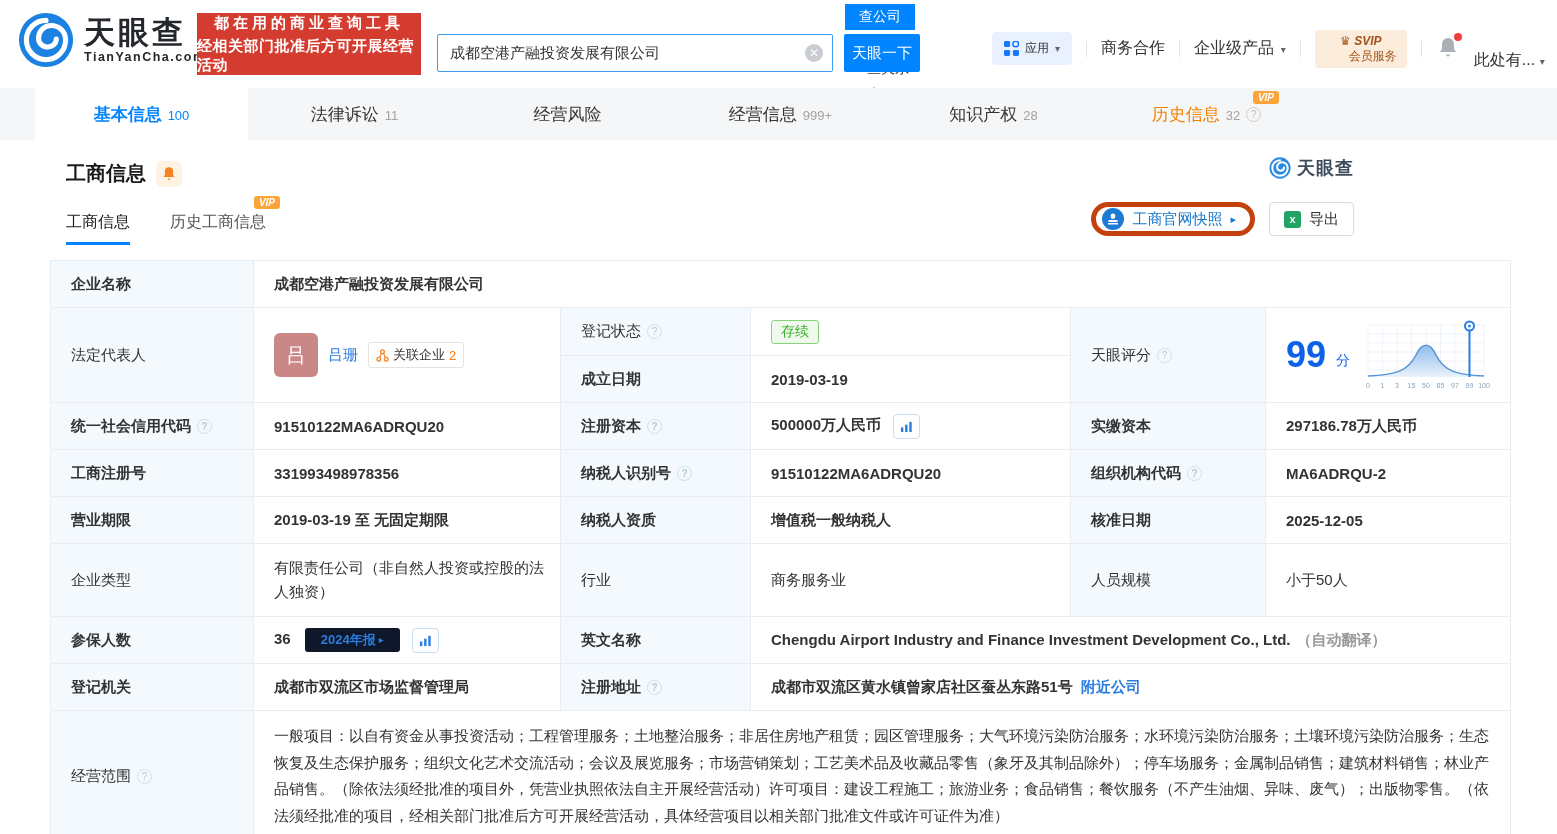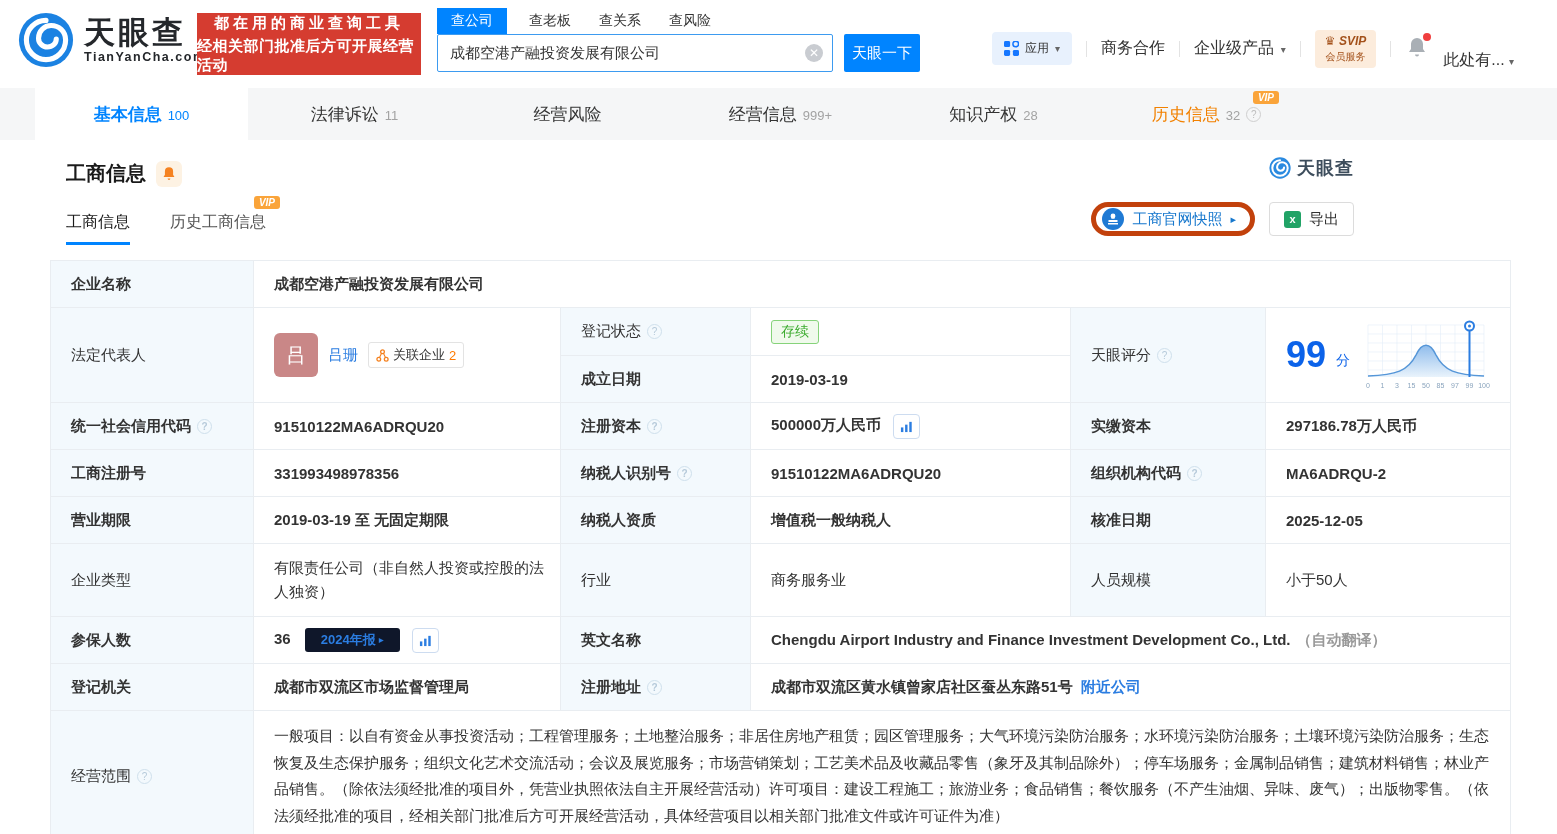--- a/index.html
+++ b/index.html
@@ -12,39 +12,39 @@
   .logo-wrap { position:absolute; left:18px; top:12px; display:flex; align-items:center; gap:10px; }
   .logo-icon svg { display:block; }
   .logo-text .cn { font-size:31px; font-weight:900; color:#24272b; letter-spacing:3px; line-height:34px; }
   .logo-text .en { font-size:12.5px; font-weight:bold; color:#24272b; letter-spacing:1.5px; }
   .slogan { position:absolute; left:197px; top:13px; width:224px; height:62px; background:#d53c30;
             color:#fff; display:flex; flex-direction:column; justify-content:center; align-items:center; gap:4px; }
   .slogan .l1 { font-size:15px; font-weight:bold; letter-spacing:4px; }
   .slogan .l2 { font-size:15px; font-weight:bold; letter-spacing:0.5px; }
 
   .search-area { position:absolute; left:437px; top:4px; width:500px; }
-  .stabs { display:flex; align-items:flex-end; height:30px; }
+  .stabs { display:flex; align-items:flex-end; height:30px;flex-direction:column; }
   .stab { font-size:14px; color:#333; margin-right:28px; padding:4px 0; cursor:pointer; }
   .stab.active { background:#0084ff; color:#fff; padding:4px 14px; margin-right:22px; }
   .srow { display:flex; margin-top:0; }
   .sinput-wrap { position:relative; width:396px; }
   .sinput { width:396px; height:38px; border:1px solid #3d9bf0; border-radius:2px; padding:0 34px 0 12px; font-size:15px; color:#333; outline:none; font-family:inherit; }
   .clear-btn { position:absolute; right:10px; top:10px; width:18px; height:18px; border-radius:50%; background:#c9ccd1; color:#fff; font-size:12px; line-height:18px; text-align:center; cursor:pointer; }
   .sbtn { margin-left:11px; width:76px; height:38px; background:#0084ff; border:none; color:#fff; font-size:15px; border-radius:2px; cursor:pointer; font-family:inherit; }
 
   .topnav { position:absolute; left:992px; top:26px; display:flex; align-items:center; }
   .apps { display:flex; align-items:center; gap:6px; background:#e8f1fd; border-radius:4px; padding:8px 12px; cursor:pointer; }
   .apps .t { font-size:12px; color:#333; }
   .caret { font-size:10px; color:#666; }
   .sep { width:1px; height:16px; background:#e3e3e3; margin:0 14px; }
   .navlink { font-size:16px; color:#333; cursor:pointer; white-space:nowrap; }
   .navlink .caret { margin-left:4px; }
   .svip { background:#fcecdc; border-radius:4px; padding:4px 10px; text-align:center; cursor:pointer; line-height:15px; }
   .svip .s1 { font-size:12px; font-weight:bold; font-style:italic; color:#a3511a; }
-  .svip .s2 { font-size:10px; color:#a3511a; }
+  .svip .s2 { font-size:12px; color:#a3511a;margin-left:24px; }
   .bell-wrap { position:relative; margin:0 16px 0 2px; cursor:pointer; }
   .bell-dot { position:absolute; top:-3px; right:-4px; width:8px; height:8px; border-radius:50%; background:#f03e3e; }
   .account { font-size:16px; color:#333; cursor:pointer; white-space:nowrap;margin-top:24px; }
 
   
   .tabstrip { position:absolute; top:88px; left:0; width:1557px; height:52px; background:#f5f6f7; display:flex; padding-left:35px; }
   .tab { position:relative; width:213px; display:flex; align-items:center; justify-content:center; cursor:pointer; font-size:17px; color:#333; }
   .tab .cnt { font-size:13px; color:#a3a3a3; margin-left:6px; margin-top:2px; }
   .tab.active { background:#fff; color:#0084ff; font-weight:bold; }
   .tab.active .cnt { color:#0084ff; font-weight:normal; }

